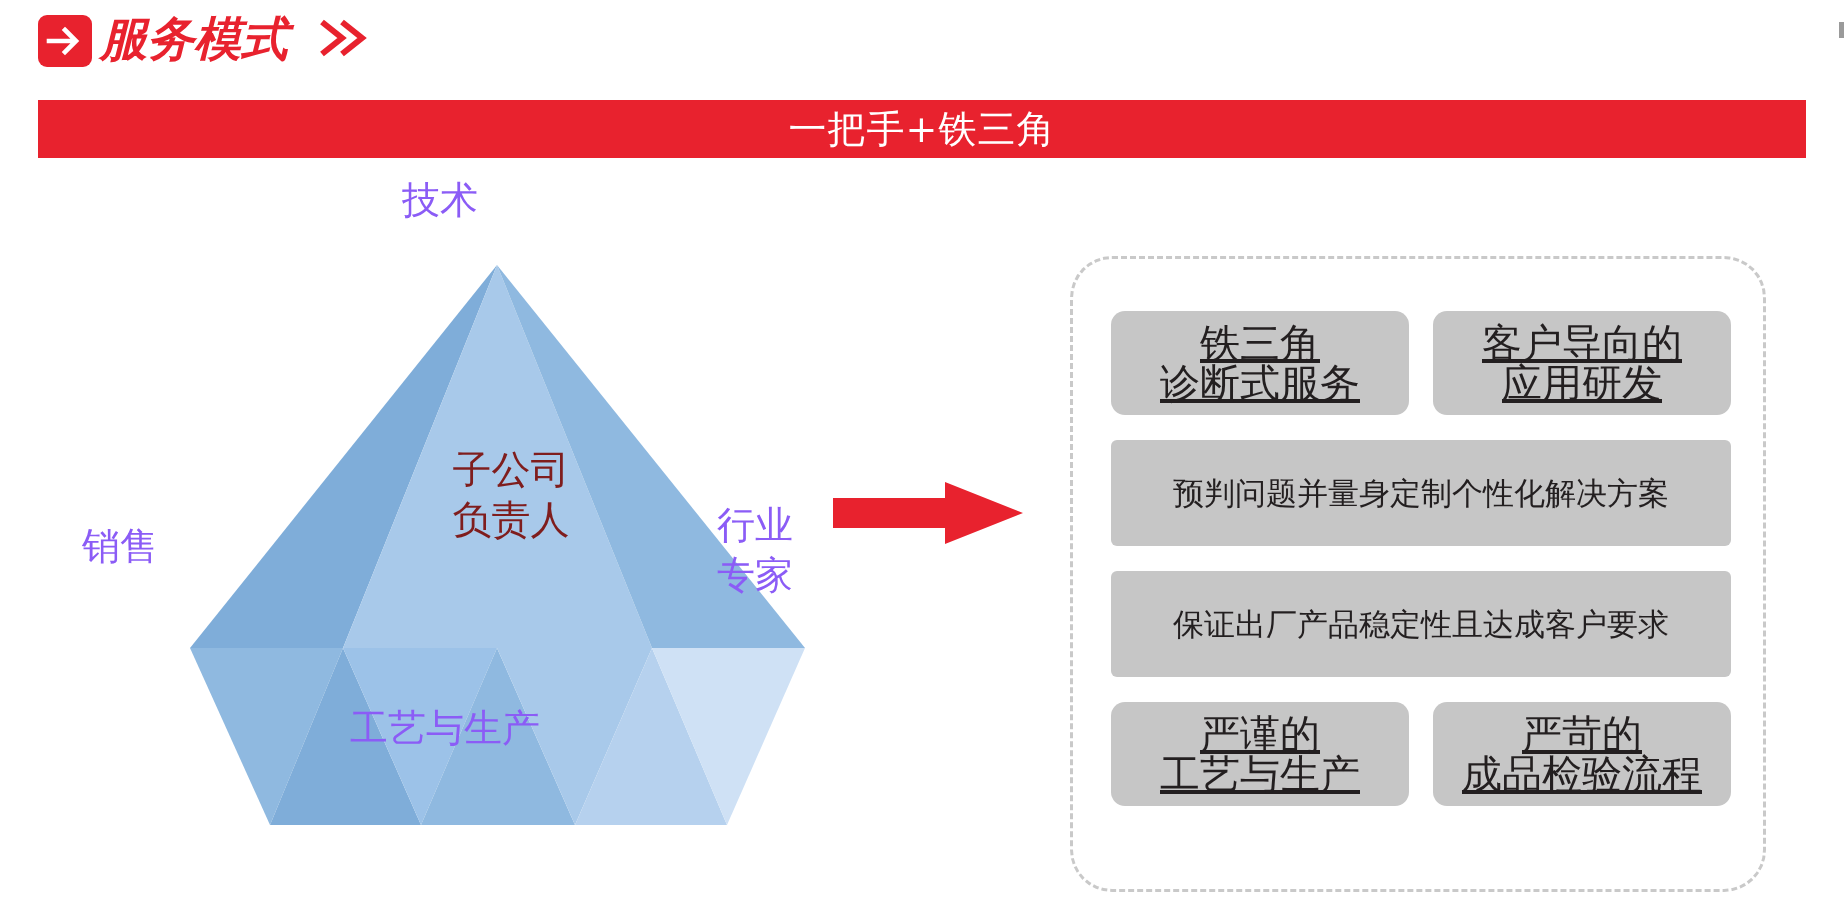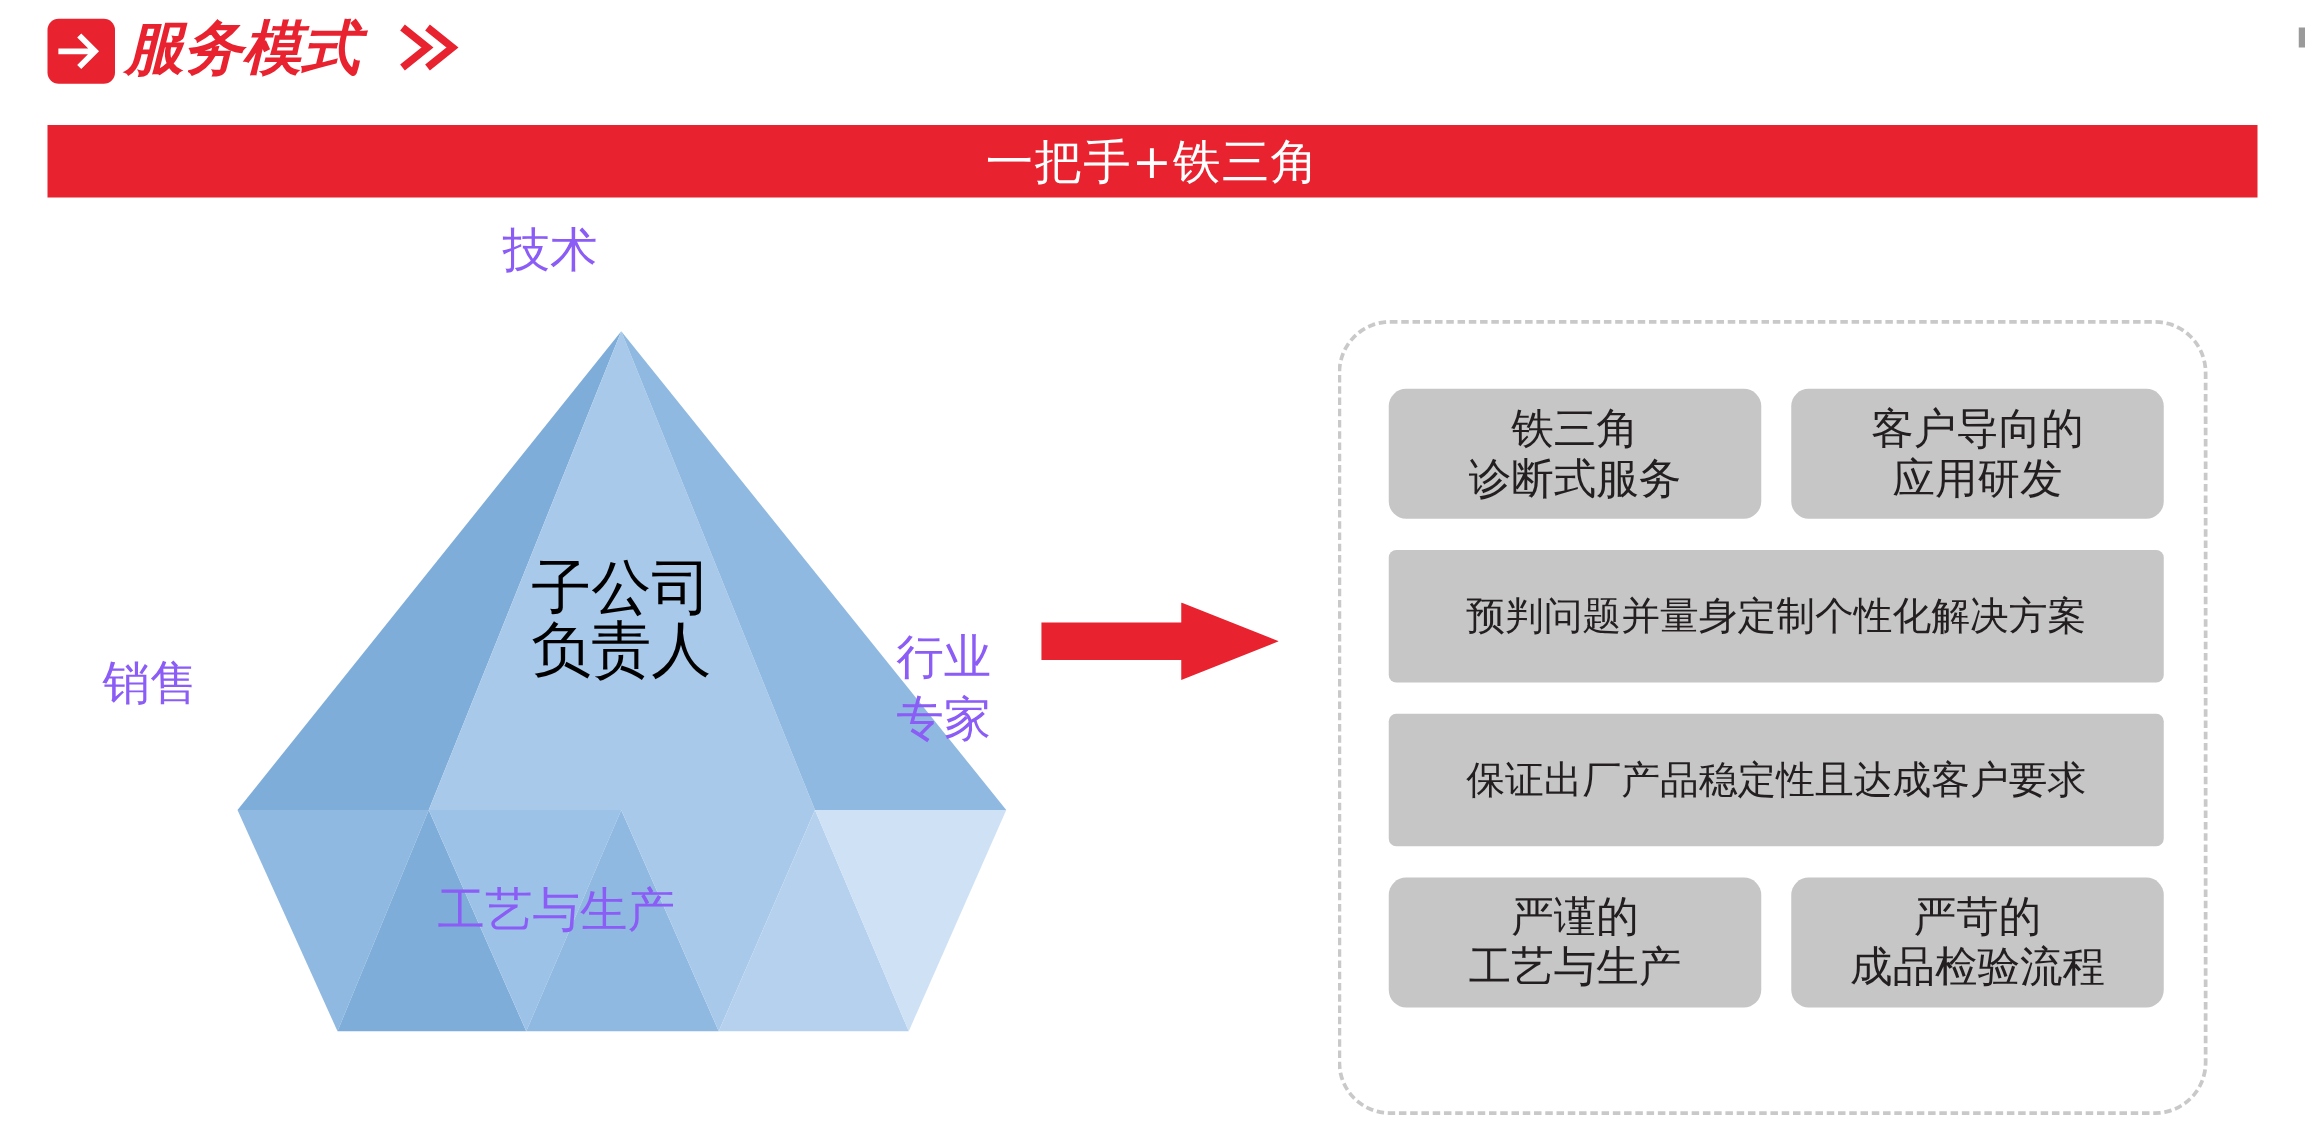--- a/index.html
+++ b/index.html
@@ -110,26 +110,26 @@
     line-height: 46px;
     white-space: nowrap;
     text-align: center;
   }
   .lbl-tech  { left: 380px; top: 7px; width: 120px; }
   .lbl-sales { left: 60px;  top: 353px; width: 120px; }
   .lbl-expert{ left: 700px; top: 330px; width: 110px; line-height: 50px; }
   .lbl-proc  { left: 265px; top: 535px; width: 360px; }
   .center-label {
     position: absolute;
-    left: 337px;
+    left: 351px;
     top: 275px;
     width: 320px;
     text-align: center;
-    font-size: 48px;
-    color: #000000;
+    font-size: 39px;
+    color: #7f1d1d;
     line-height: 50px;
   }
 
   
   .arrow {
     position: absolute;
     left: 833px;
     top: 482px;
     width: 190px;
     height: 62px;
@@ -162,24 +162,25 @@
     height: 104px;
   }
   .chip {
     background: #c6c6c6;
     border-radius: 14px;
     flex: 1;
     display: flex;
     align-items: center;
     justify-content: center;
     text-align: center;
-    font-size: 34px;
+    font-size: 40px;
     line-height: 40px;
     color: #231f20;
     white-space: pre-line;
+    text-decoration: underline;
   }
   .chip-wide {
     background: #c6c6c6;
     border-radius: 6px;
     height: 106px;
     display: flex;
     align-items: center;
     justify-content: center;
     text-align: left;
     font-size: 31px;

